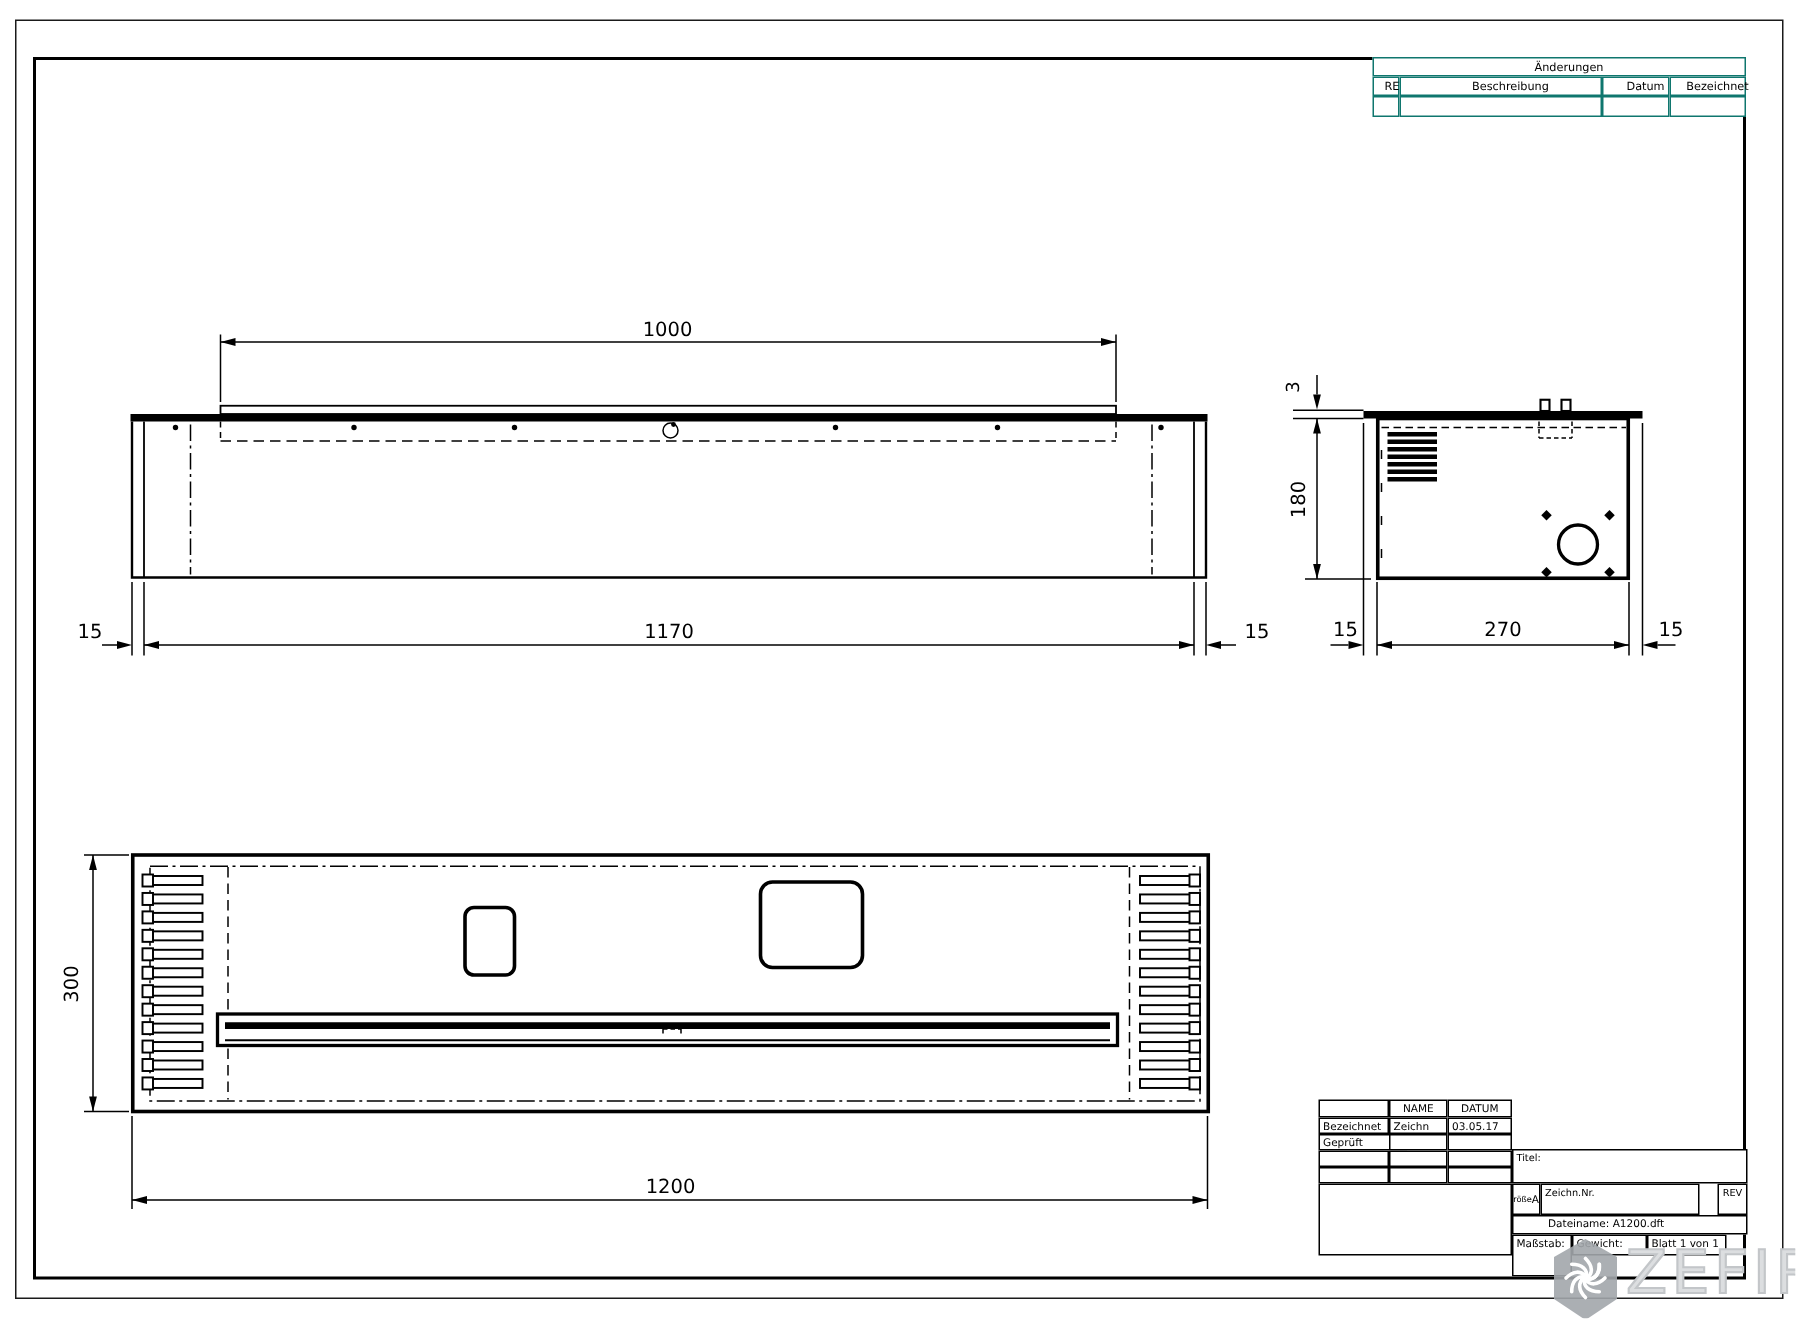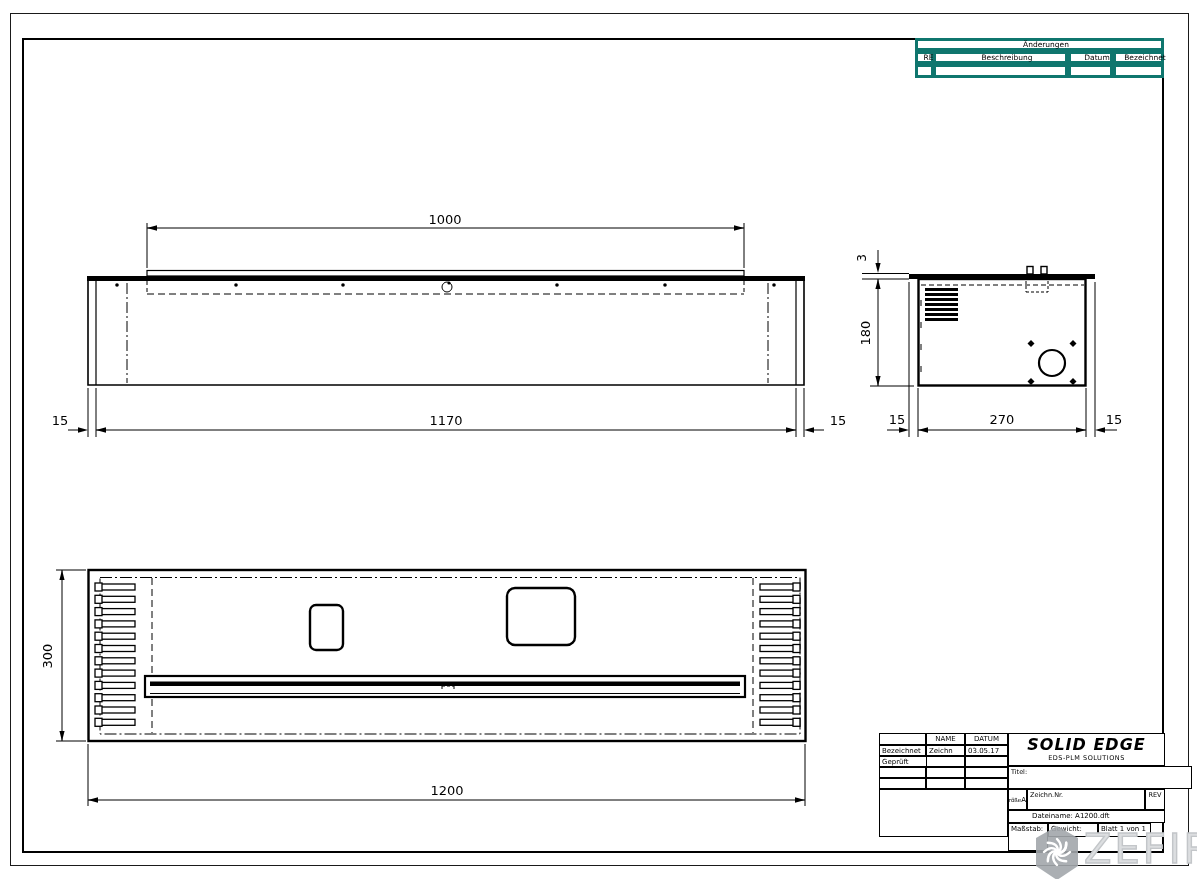--- a/index.html
+++ b/index.html
@@ -4,21 +4,21 @@
 <style>
   html,body{margin:0;padding:0;background:#ffffff;}
   #canvas{position:relative;width:1197px;height:879px;background:#ffffff;overflow:hidden;
           font-family:"DejaVu Sans",sans-serif;color:#000;}
   .abs{position:absolute;box-sizing:border-box;}
   
   #outer-frame{left:10px;top:13px;width:1179px;height:853px;border:1px solid #1a1a1a;}
   #inner-frame{left:22px;top:38px;width:1142px;height:815px;border:2.5px solid #000;}
   
   #rev-table{left:915px;top:38px;width:249px;height:40px;font-size:7.5px;}
-  #rev-table .cell{position:absolute;border:3px solid #0f766e;box-sizing:border-box;
+  #rev-table .cell{position:absolute;border:1px solid #0f766e;box-sizing:border-box;
                    display:flex;align-items:center;justify-content:center;background:#fff;padding-left:13px;}
   
   #title-block{left:879px;top:733px;width:286px;height:104px;font-size:7px;}
   #title-block .cell{position:absolute;border:1px solid #000;box-sizing:border-box;
                      background:#fff;padding:1px 2px;overflow:hidden;}
   .cell.center{display:flex;align-items:center;justify-content:center;padding:0;}
   .lbl-top{font-size:6.5px;line-height:7px;}
   #logo-cell{display:flex;flex-direction:column;align-items:center;justify-content:center;}
   #logo-main{font-style:italic;font-weight:bold;font-size:16px;letter-spacing:1px;line-height:16px;}
   #logo-sub{font-size:6.5px;letter-spacing:.5px;margin-top:1px;}
@@ -246,32 +246,28 @@
     <div class="cell" style="left:86px;top:23px;width:43px;height:11px;"></div>
 
     <div class="cell" style="left:0;top:34px;width:47px;height:11px;"></div>
     <div class="cell" style="left:47px;top:34px;width:39px;height:11px;"></div>
     <div class="cell" style="left:86px;top:34px;width:43px;height:11px;"></div>
     <div class="cell" style="left:0;top:45px;width:47px;height:11px;"></div>
     <div class="cell" style="left:47px;top:45px;width:39px;height:11px;"></div>
     <div class="cell" style="left:86px;top:45px;width:43px;height:11px;"></div>
     <div class="cell" style="left:0;top:56px;width:129px;height:48px;"></div>
 
-    <div class="cell" id="logo-cell" style="left:129px;top:0;width:157px;height:33px;">
-      <div id="logo-main">SOLID EDGE</div>
-      <div id="logo-sub">EDS-PLM SOLUTIONS</div>
-    </div>
-    <div class="cell" style="left:129px;top:33px;width:184px;height:23px;">
+    <div class="cell" style="left:129px;top:33px;width:157px;height:23px;">
       <span class="lbl-top">Titel:</span>
     </div>
     <div class="cell center" style="left:129px;top:56px;width:19px;height:21px;">
       <span style="font-size:5.5px;">Größe</span>
       <span style="font-size:7px;">A2</span>
     </div>
-    <div class="cell" style="left:148px;top:56px;width:118px;height:21px;">
+    <div class="cell" style="left:148px;top:56px;width:106px;height:21px;">
       <span class="lbl-top">Zeichn.Nr.</span>
     </div>
     <div class="cell" style="left:266px;top:56px;width:20px;height:21px;text-align:center;">
       <span class="lbl-top">REV</span>
     </div>
     <div class="cell" style="left:129px;top:77px;width:157px;height:13px;line-height:9px;padding-left:23px;">Dateiname: A1200.dft</div>
     <div class="cell" style="left:129px;top:90px;width:40px;height:28px;">Maßstab:</div>
     <div class="cell" style="left:169px;top:90px;width:50px;height:14px;">Gewicht:</div>
     <div class="cell" style="left:219px;top:90px;width:53px;height:14px;">Blatt 1 von 1</div>
   </div>

